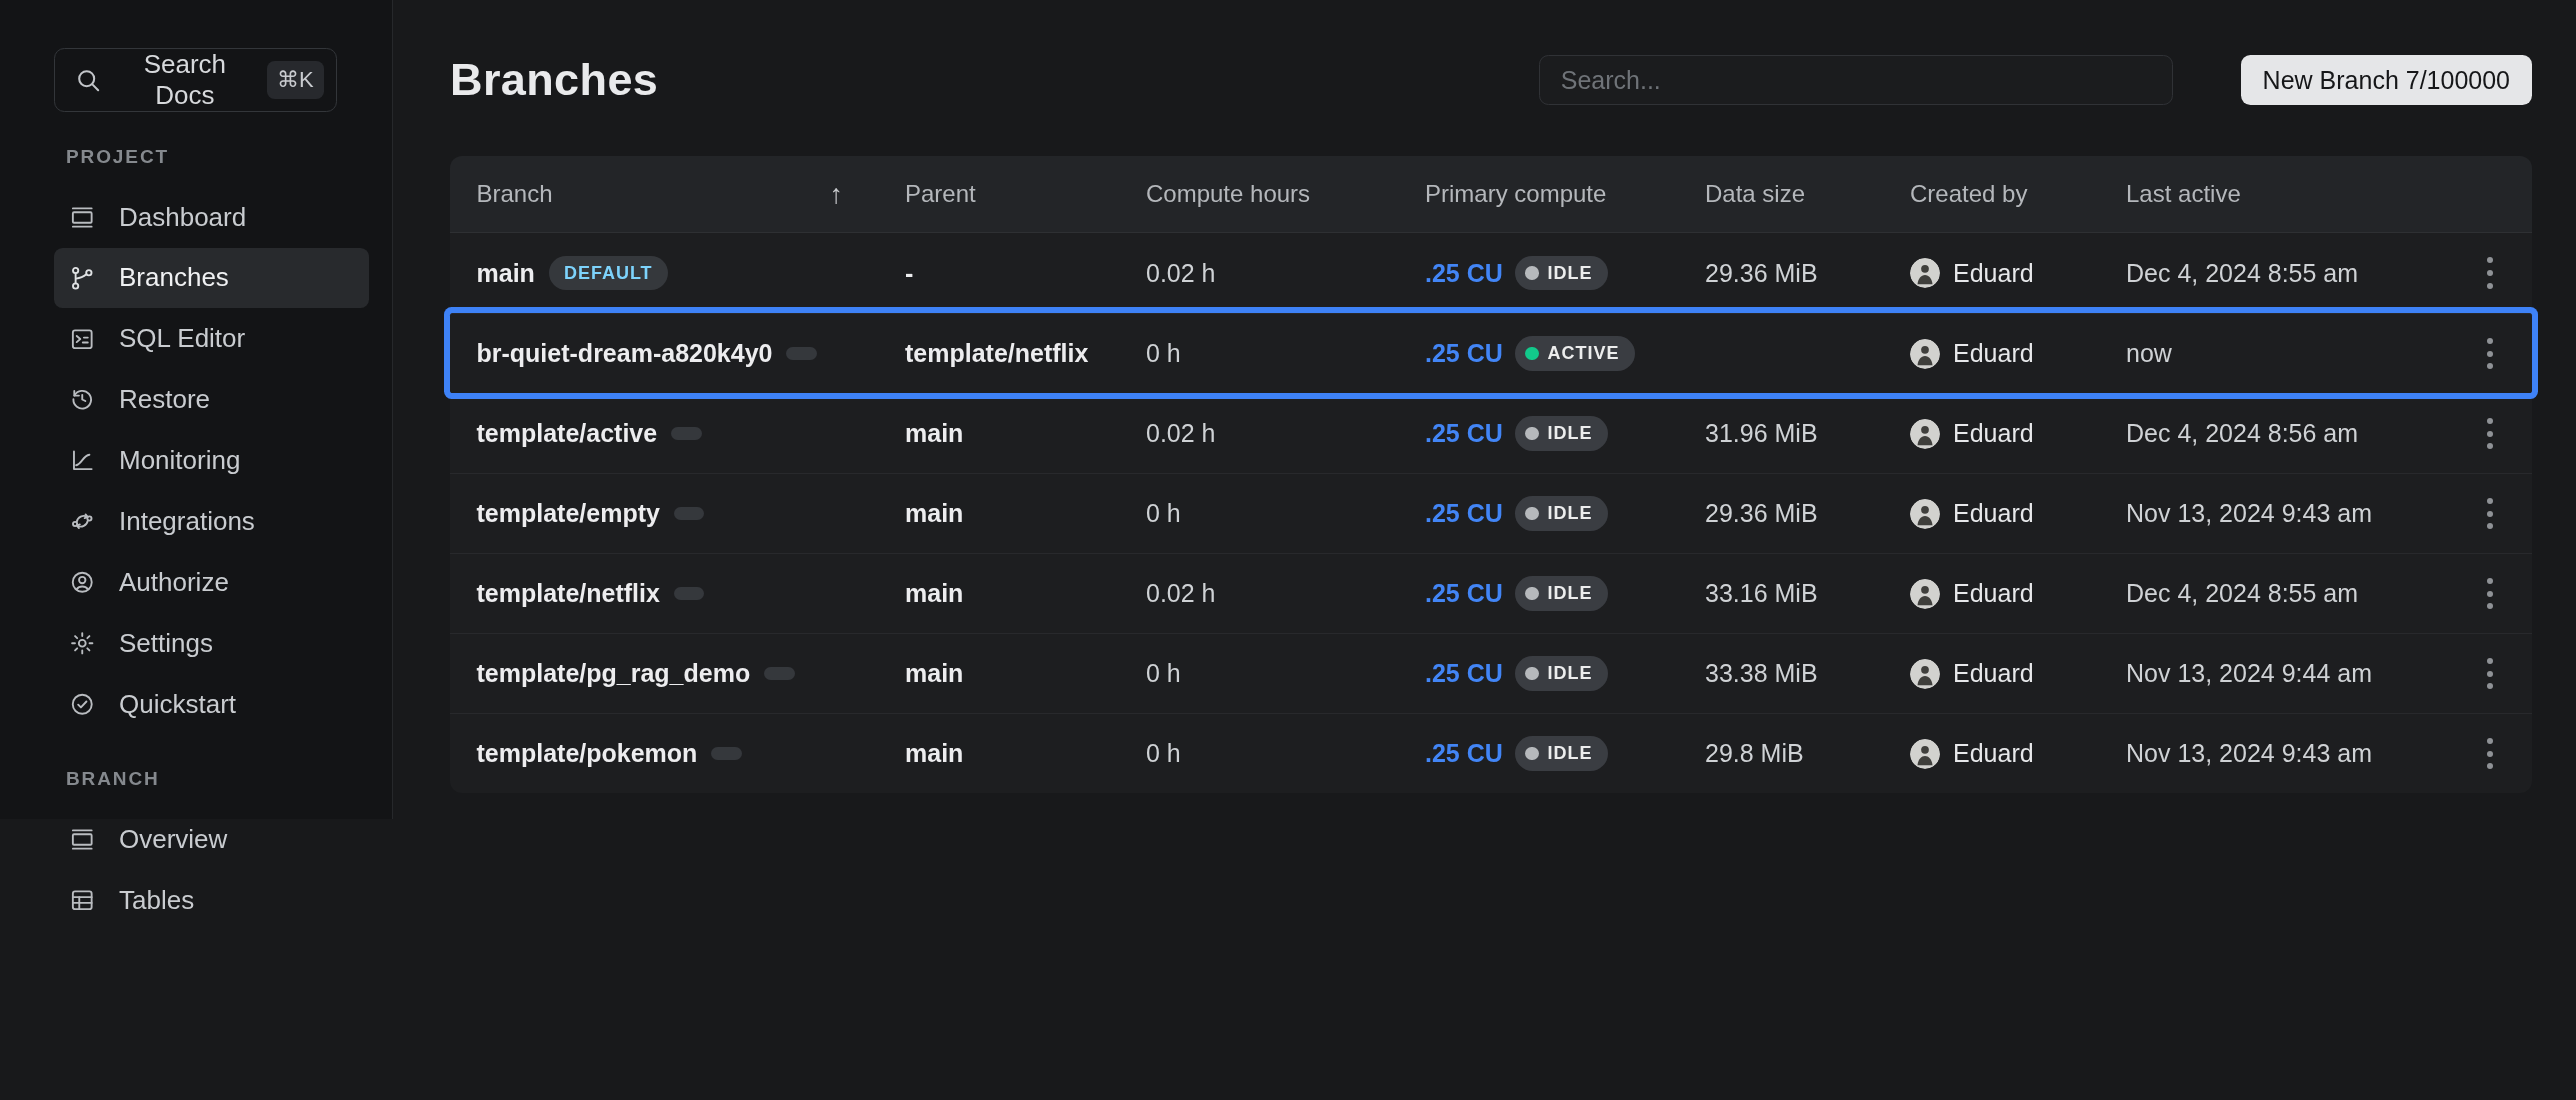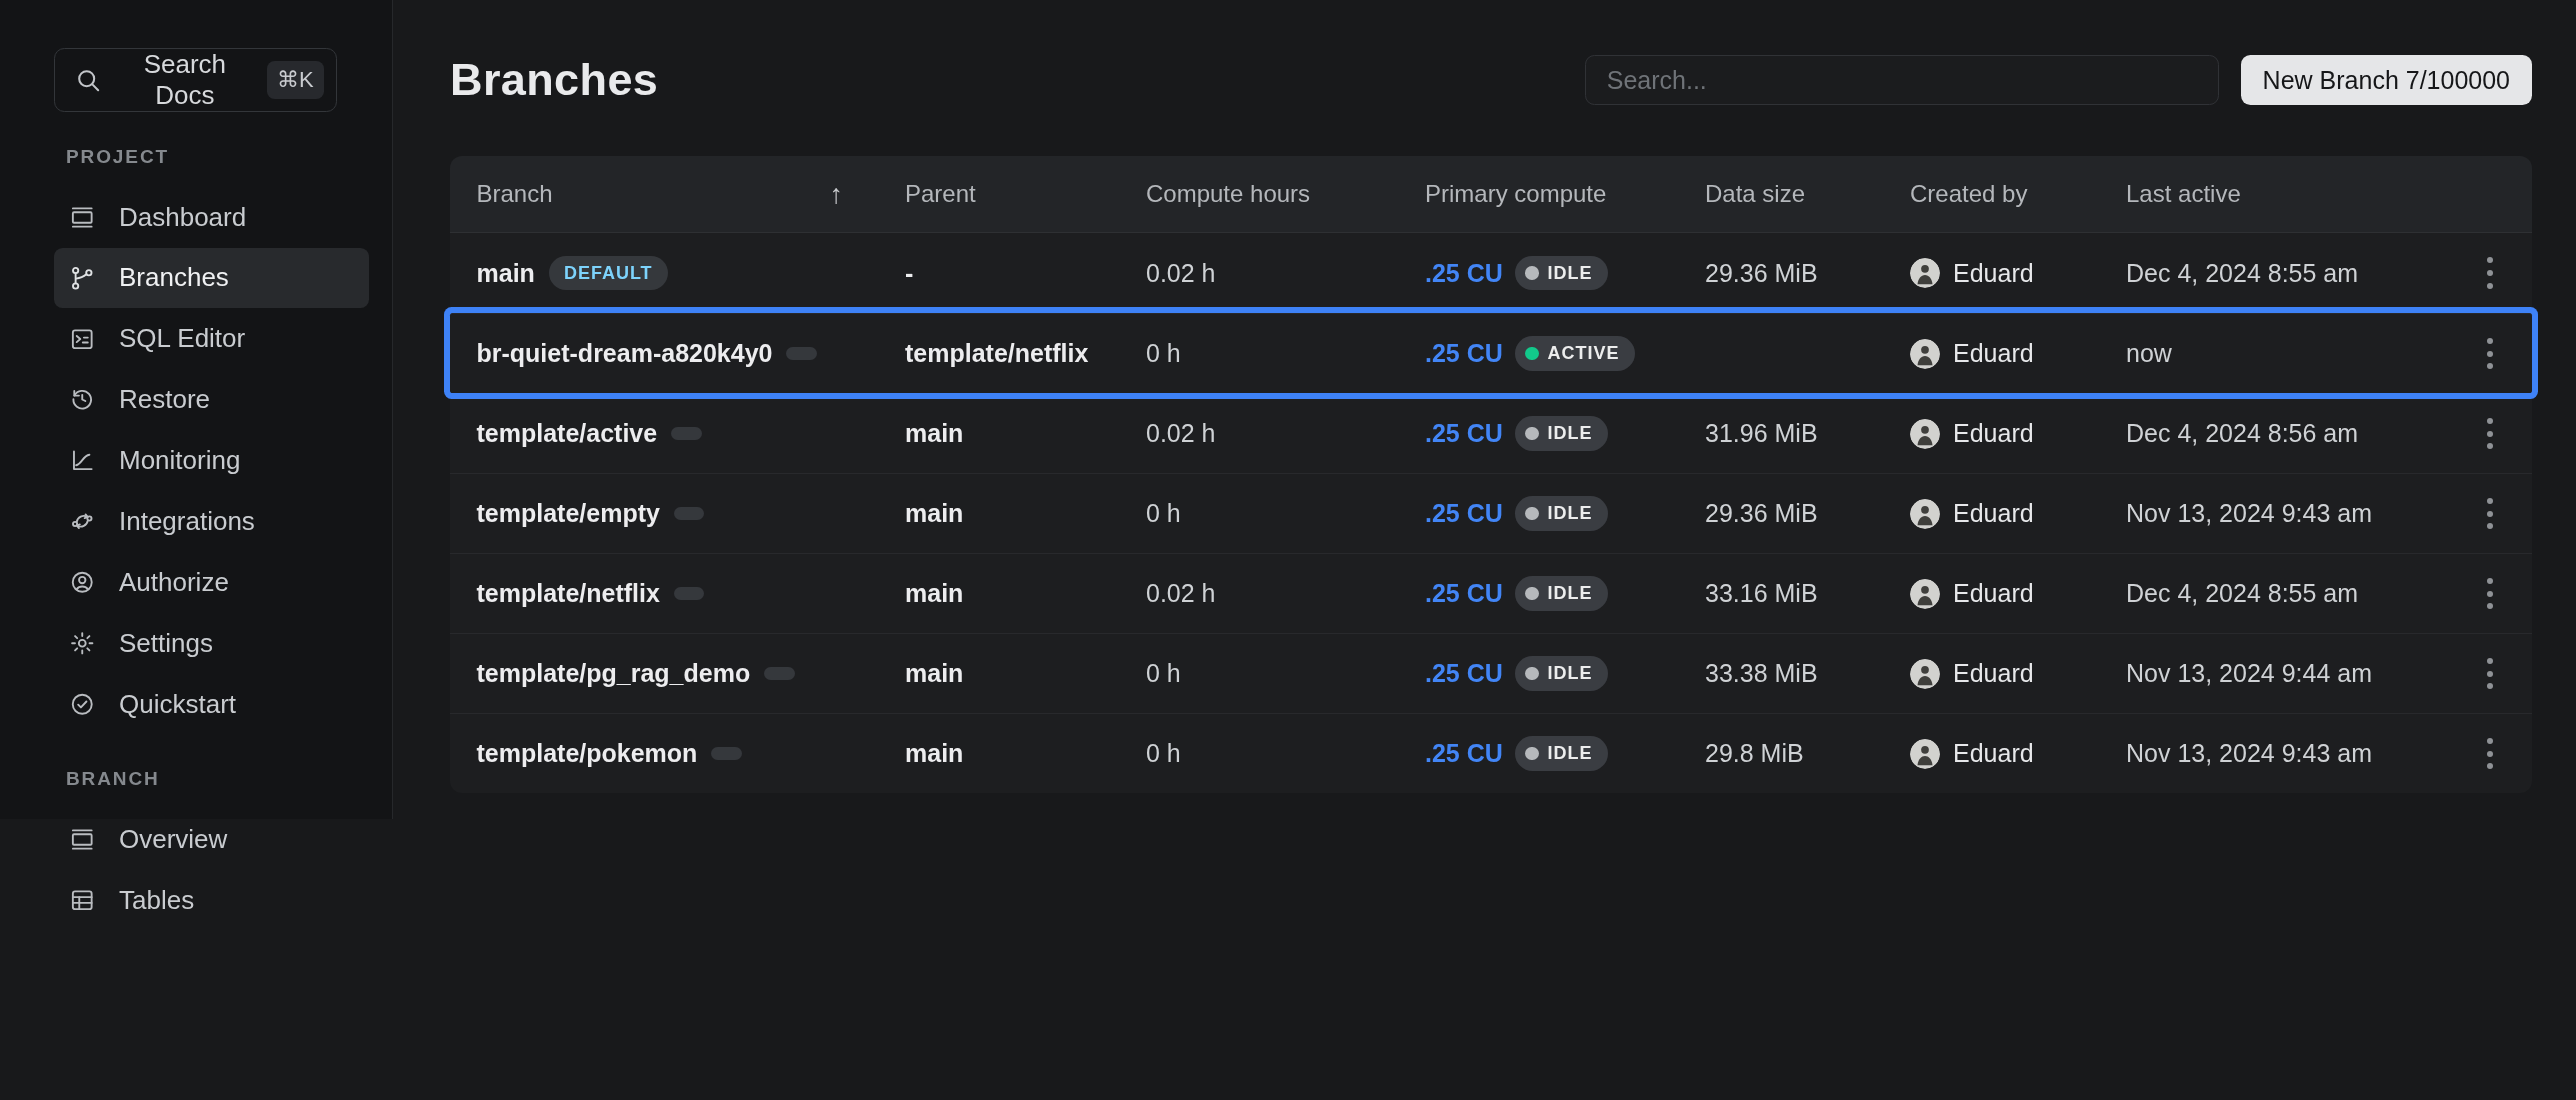--- a/index.html
+++ b/index.html
@@ -49,21 +49,21 @@
   .top-actions { margin-left:auto; display:flex; align-items:center; gap:21.4px; }
   .search-input {
     width:634px; height:50px; background:#1b1c1e; border:0.9px solid #303236;
     border-radius:9.4px; color:#e4e5e7; font-size:25px; padding:0 20.5px;
     font-family:Liberation Sans, sans-serif; outline:none;
   }
   .search-input::placeholder { color:#6f7378; }
   .new-branch {
     height:50px; padding:0 22px; background:#e5e6e8; color:#161719;
     border:none; border-radius:9.4px; font-size:25px; font-weight:500;
-    font-family:inherit; cursor:pointer; white-space:nowrap;
+    font-family:inherit; cursor:pointer; white-space:nowrap;margin-left:46px;
   }
 
   
   .table { margin-top:50px; width:2082px; border-radius:12px; }
   .rowgrid {
     display:grid;
     grid-template-columns:455px 241px 279px 280px 205px 216px 321px 1fr;
     align-items:center;
   }
   .thead {

